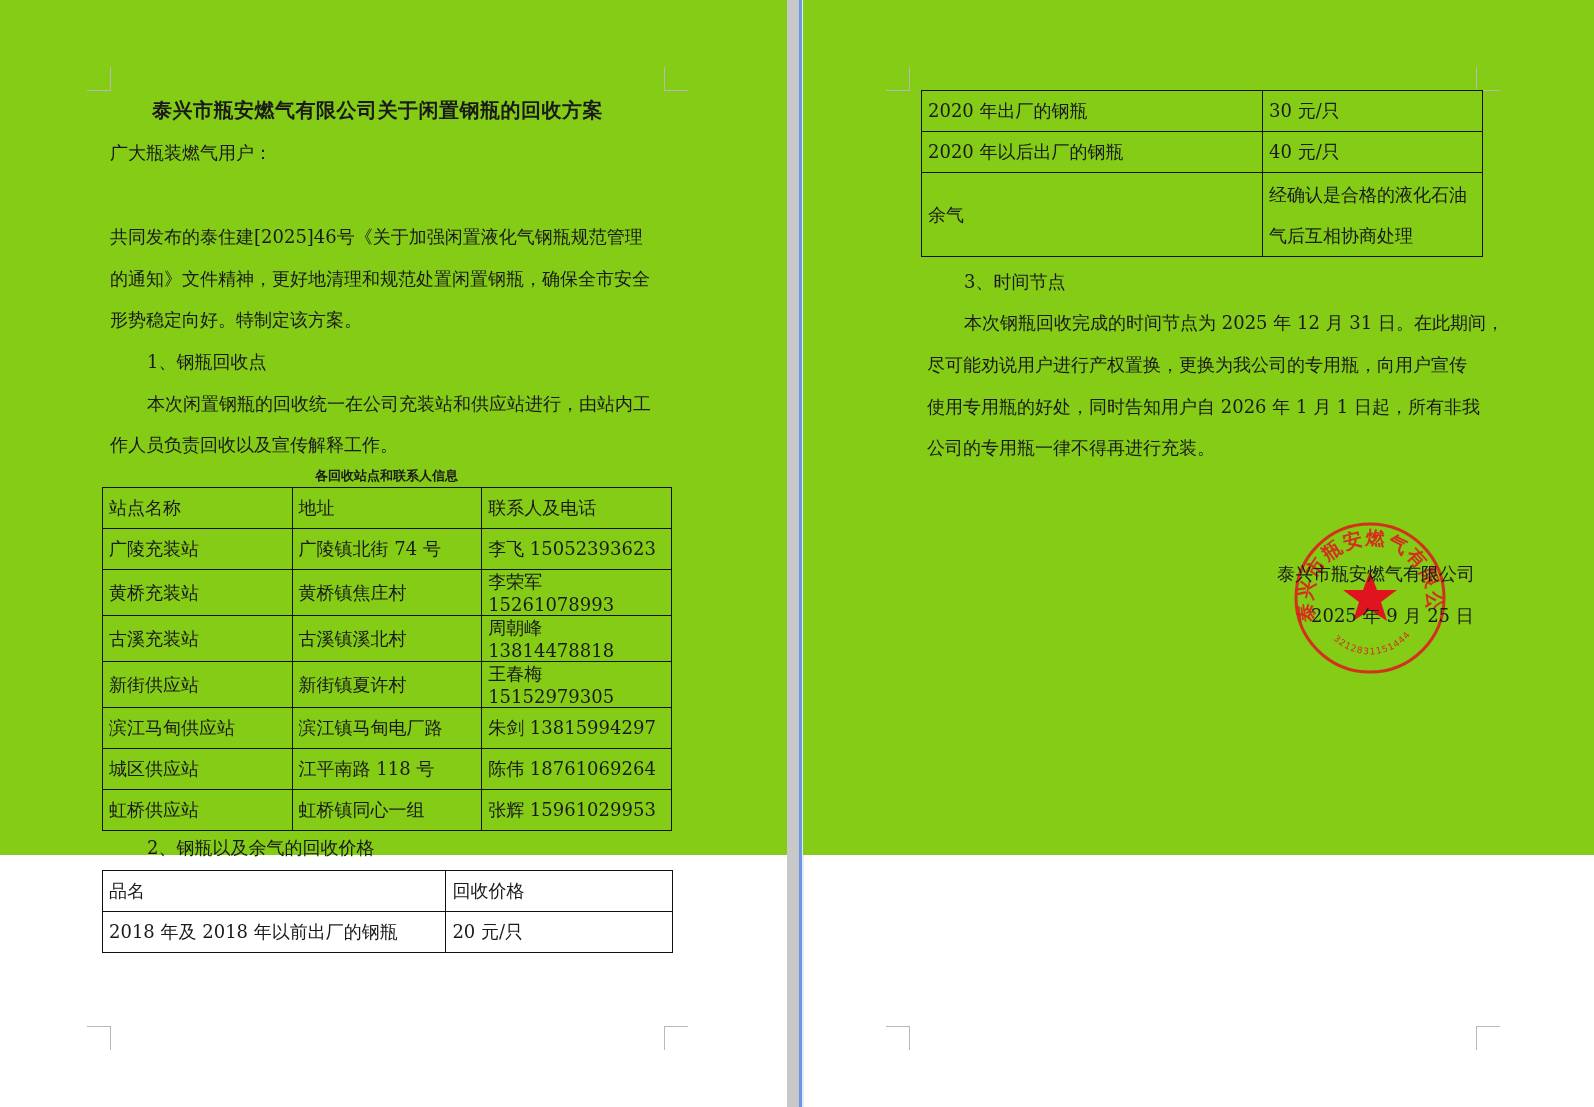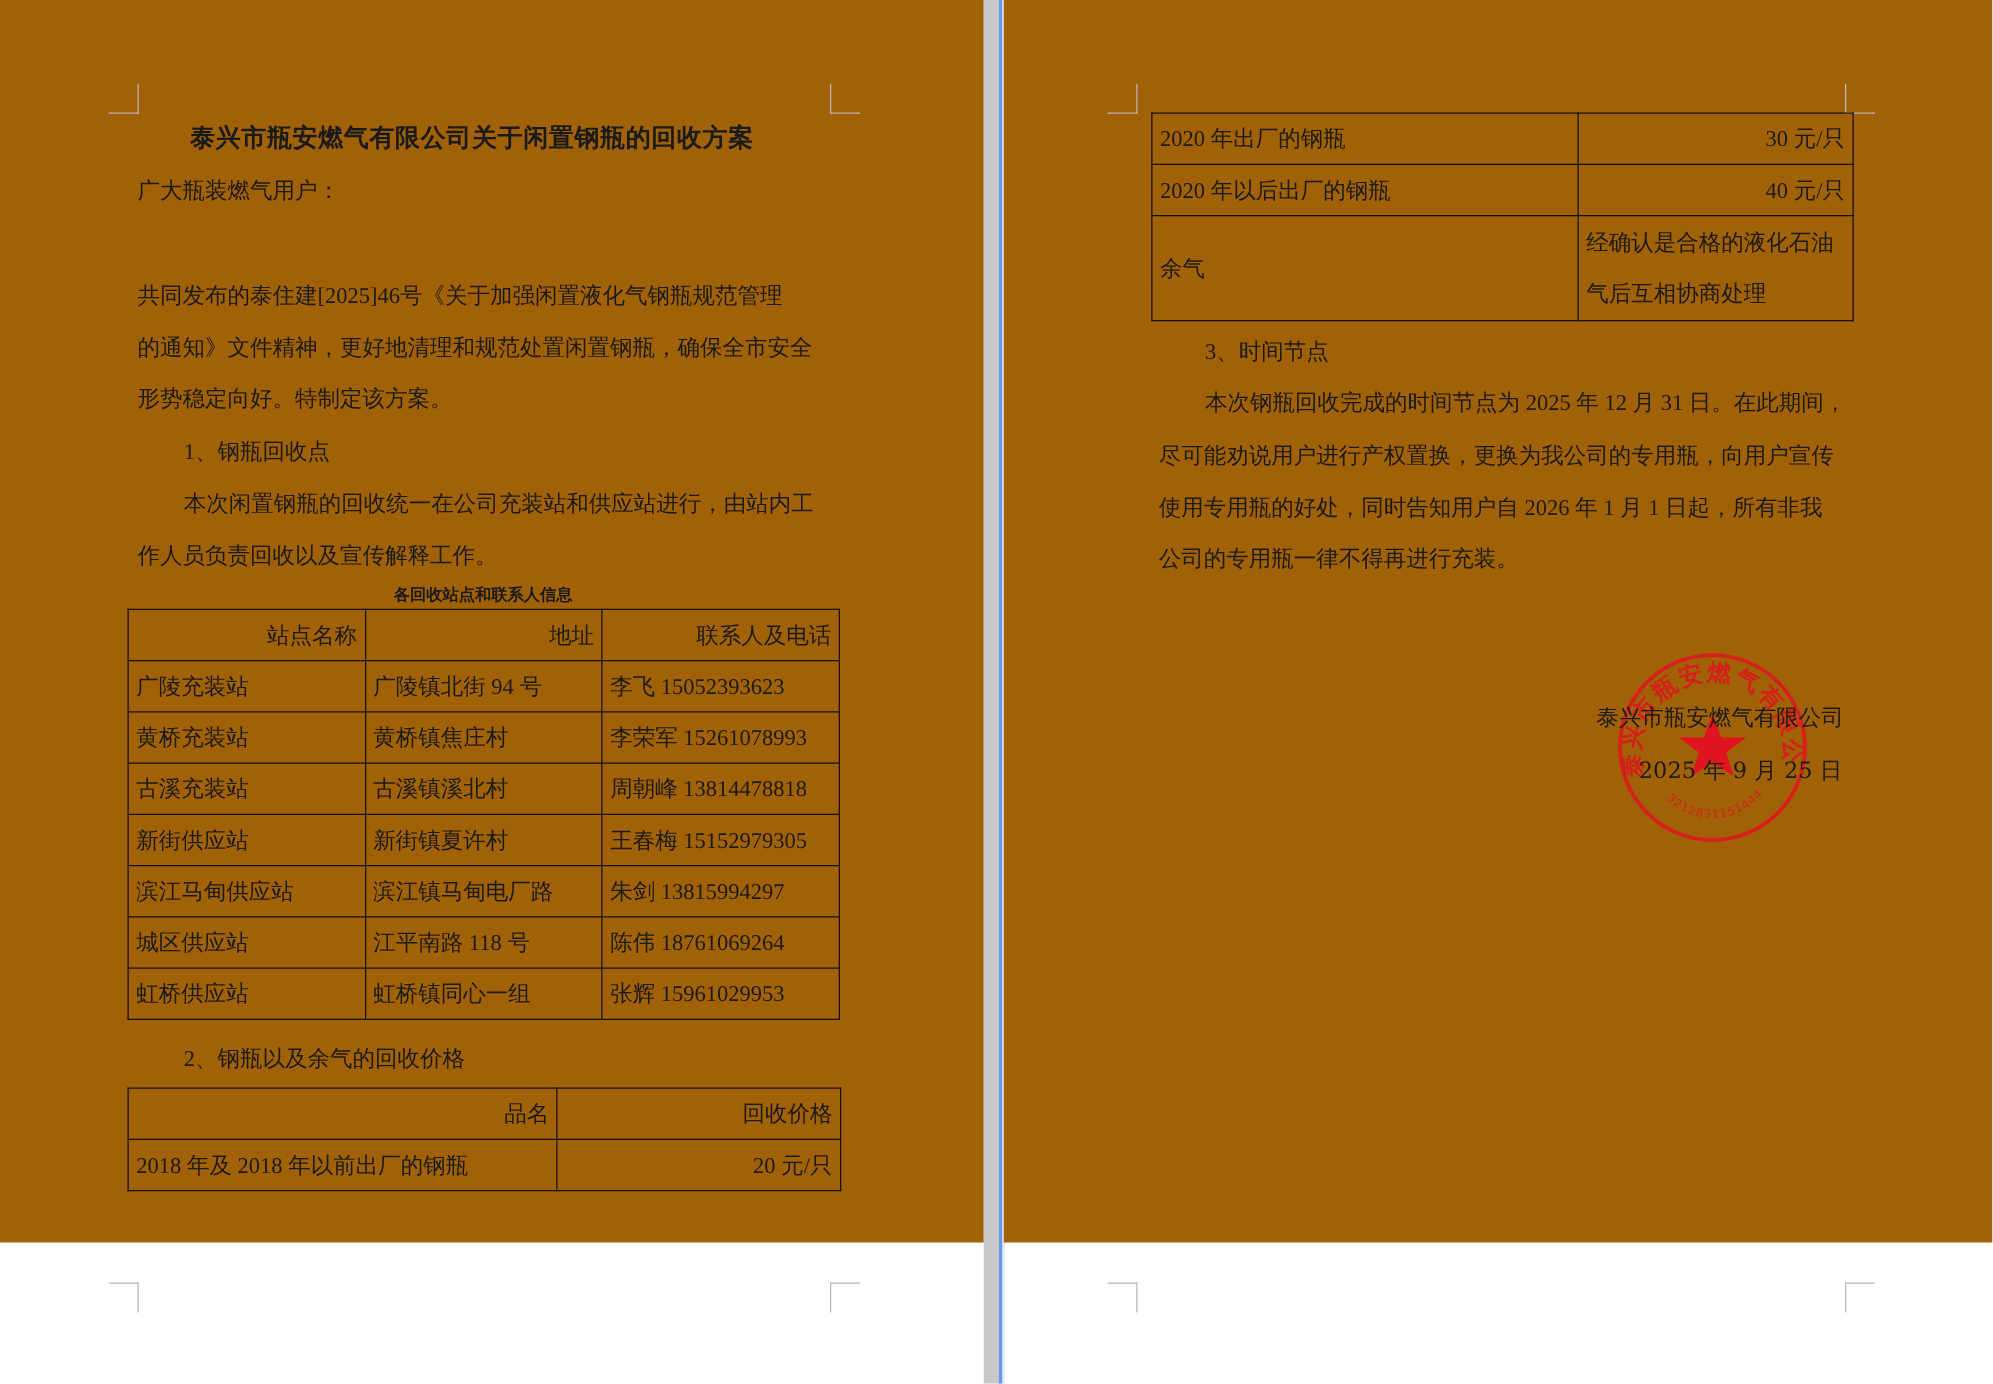--- a/index.html
+++ b/index.html
@@ -2,41 +2,41 @@
 <html><head>
 <meta charset="utf-8">
 <style>
   html, body { margin:0; padding:0; }
   body {
     width:1594px; height:1107px; position:relative; overflow:hidden;
     background:#ffffff;
     font-family:"DejaVu Serif","Liberation Serif",serif;
     color:#1a1a1a;
   }
-  .page { position:absolute; top:0; height:994px; background:#a16207;font-family:Liberation Serif, serif; }
+  .page { position:absolute; top:0; height:855px; background:#84cc16; }
   #page-left { left:0; width:787px; }
   #page-right { left:803px; width:791px; }
   .divider-gray { position:absolute; left:787px; top:0; width:12px; height:1107px; background:#c8c8c8; }
   .divider-blue { position:absolute; left:799px; top:0; width:3px; height:1107px; background:#6a98e6; }
   .divider-light { position:absolute; left:802px; top:0; width:2px; height:1107px; background:#e4ecf7; }
 
   .corner { position:absolute; border-color:#b8b8b8; border-style:solid; border-width:0; }
   .c-tl { border-right-width:1px; border-bottom-width:1px; width:23px; height:23px; }
   .c-tr { border-left-width:1px; border-bottom-width:1px; width:23px; height:23px; }
   .c-bl { border-right-width:1px; border-top-width:1px; width:23px; height:23px; }
   .c-br { border-left-width:1px; border-top-width:1px; width:23px; height:23px; }
 
   .abs { position:absolute; white-space:nowrap; }
   .title { font-size:20px; font-weight:bold; letter-spacing:0.5px; }
   .para { font-size:18px; line-height:41.5px; }
   .caption { font-size:13px; font-weight:bold; }
 
   table.doc { position:absolute; border-collapse:collapse; font-size:18px; }
   table.doc td { border:1.5px solid #111; padding:0 6px; height:40px; vertical-align:middle; }
-  table.doc td.center { text-align:right; }
+  table.doc td.center { text-align:left; }
 
   .stamp { position:absolute; left:1293px; top:521px; width:154px; height:154px; }
   .sig { font-size:18px; }
   .watermark { position:absolute; left:700px; top:1050px; width:200px; height:57px; opacity:0.06; font-size:26px; color:#000; font-family:"DejaVu Sans",sans-serif; }
 </style>
 </head>
 <body>
 
 <div class="page" id="page-left">
   <div class="corner c-tl" style="left:87px; top:67px;"></div>
@@ -64,21 +64,21 @@
         <col style="width:190px">
       </colgroup>
     <tbody>
         <tr>
       <td class="center">站点名称</td>
       <td class="center">地址</td>
       <td class="center">联系人及电话</td>
     </tr>
     <tr>
       <td>广陵充装站</td>
-      <td>广陵镇北街 94 号</td>
+      <td>广陵镇北街 74 号</td>
       <td>李飞 15052393623</td>
     </tr>
     <tr>
       <td>黄桥充装站</td>
       <td>黄桥镇焦庄村</td>
       <td>李荣军 15261078993</td>
     </tr>
     <tr>
       <td>古溪充装站</td>
       <td>古溪镇溪北村</td>

